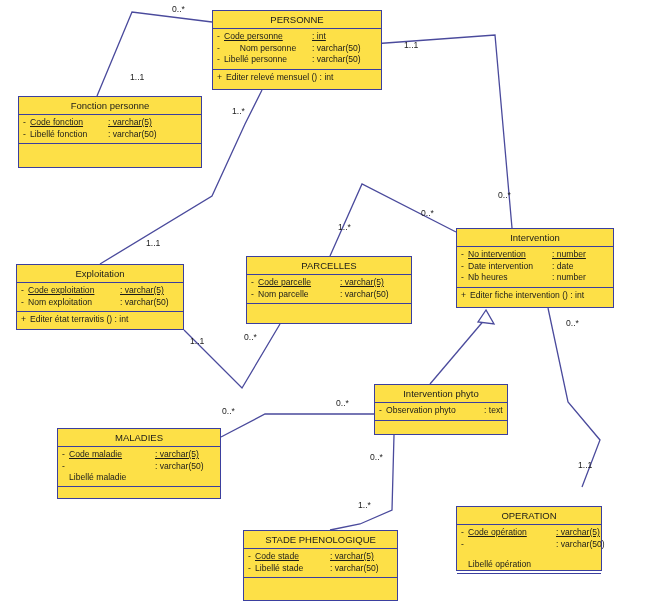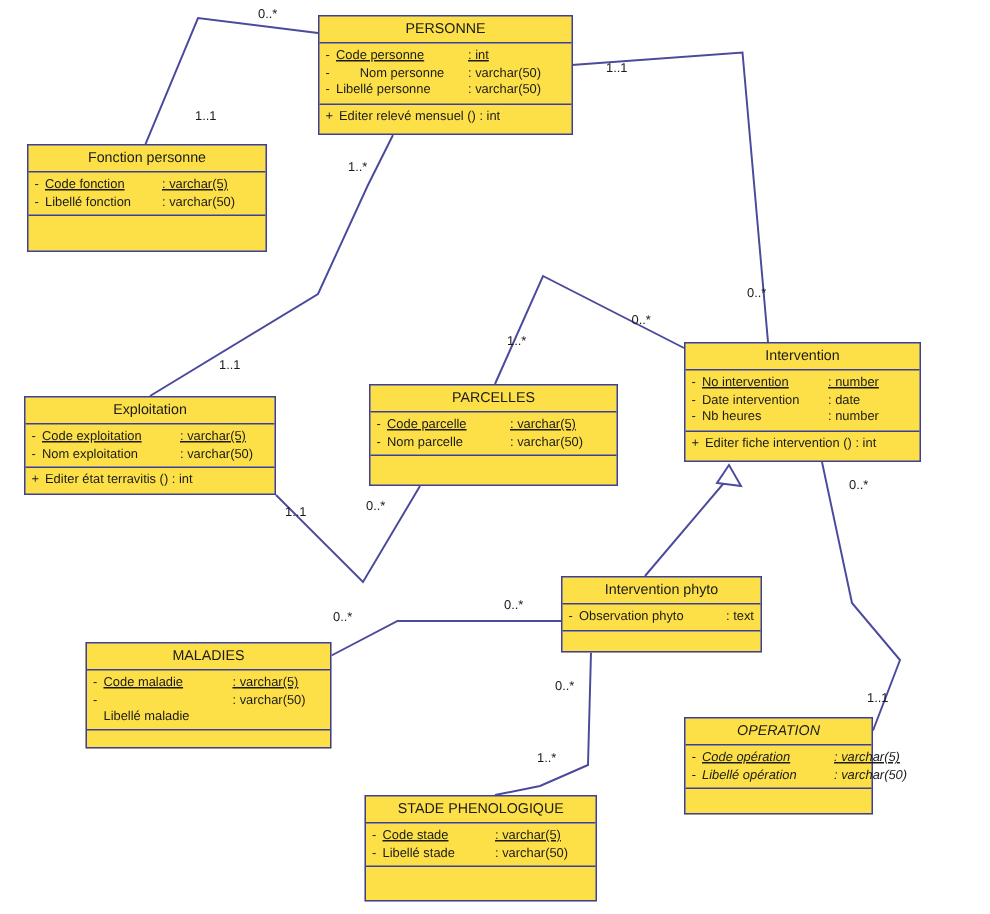--- a/index.html
+++ b/index.html
@@ -63,21 +63,21 @@
             <span class="ty">: varchar(50)</span>
           </div>
         </div>
         <div class="ops">
           <div class="op">
             <span class="vis">+</span>
             <span>Editer relevé mensuel ()   : int</span>
           </div>
         </div>
       </div>
-      <div class="cls" style="left: 18px; top: 96px; width: 160px; height: 72px;">
+      <div class="cls" style="left: 18px; top: 96px; width: 184px; height: 72px;">
         <div class="name">Fonction personne</div>
         <div class="attrs">
           <div class="row pk">
             <span class="vis">-</span>
             <span class="nm" style="min-width: 78px;">Code fonction</span>
             <span class="ty">: varchar(5)</span>
           </div>
           <div class="row">
             <span class="vis">-</span>
             <span class="nm" style="min-width: 78px;">Libellé fonction</span>
@@ -185,31 +185,31 @@
             <span class="ty">: varchar(5)</span>
           </div>
           <div class="row">
             <span class="vis">-</span>
             <span class="nm" style="min-width: 75px;">Libellé stade</span>
             <span class="ty">: varchar(50)</span>
           </div>
         </div>
         <div class="ops"></div>
       </div>
-      <div class="cls" style="left: 456px; top: 478px; width: 126px; height: 65px; font-style: italic;">
+      <div class="cls" style="left: 456px; top: 506px; width: 146px; height: 65px;">
         <div class="name">OPERATION</div>
         <div class="attrs">
           <div class="row pk">
             <span class="vis">-</span>
             <span class="nm" style="min-width: 88px;">Code opération</span>
             <span class="ty">: varchar(5)</span>
           </div>
           <div class="row">
             <span class="vis">-</span>
-            <span class="nm" style="min-width: 88px;">Libellé opération</span>
+            <span class="nm" style="min-width: 88px; margin-top: 20px;">Libellé opération</span>
             <span class="ty">: varchar(50)</span>
           </div>
         </div>
         <div class="ops"></div>
       </div>
     </div>
   <div id="mults">
       <div class="mult" style="left: 172px; top: 4px;">0..*</div>
       <div class="mult" style="left: 130px; top: 72px;">1..1</div>
       <div class="mult" style="left: 232px; top: 106px;">1..*</div>

